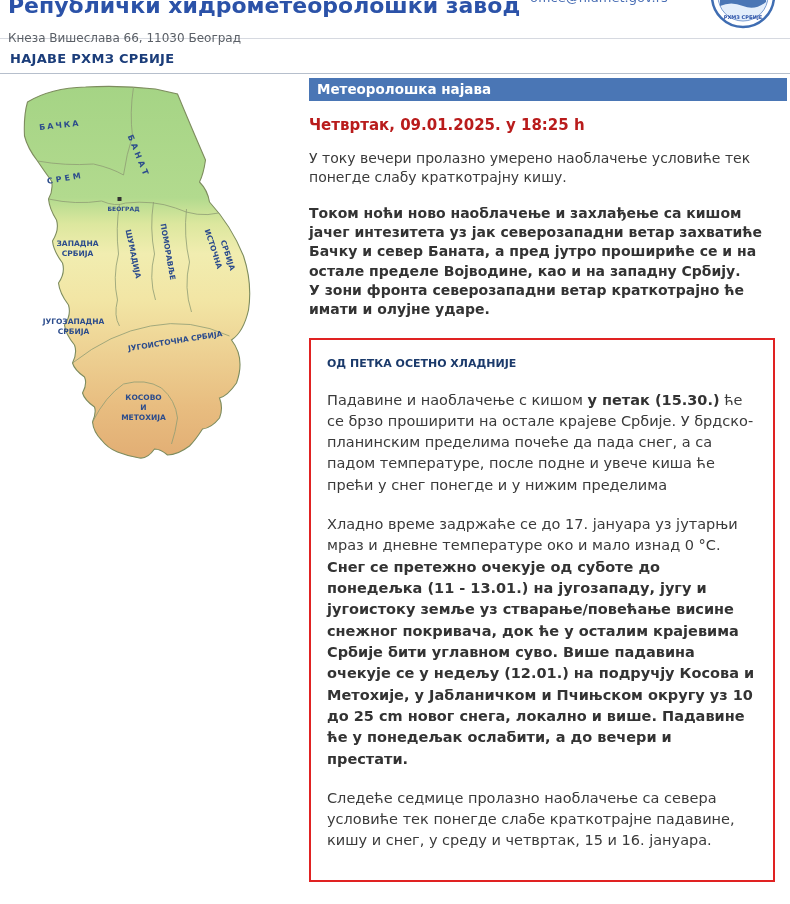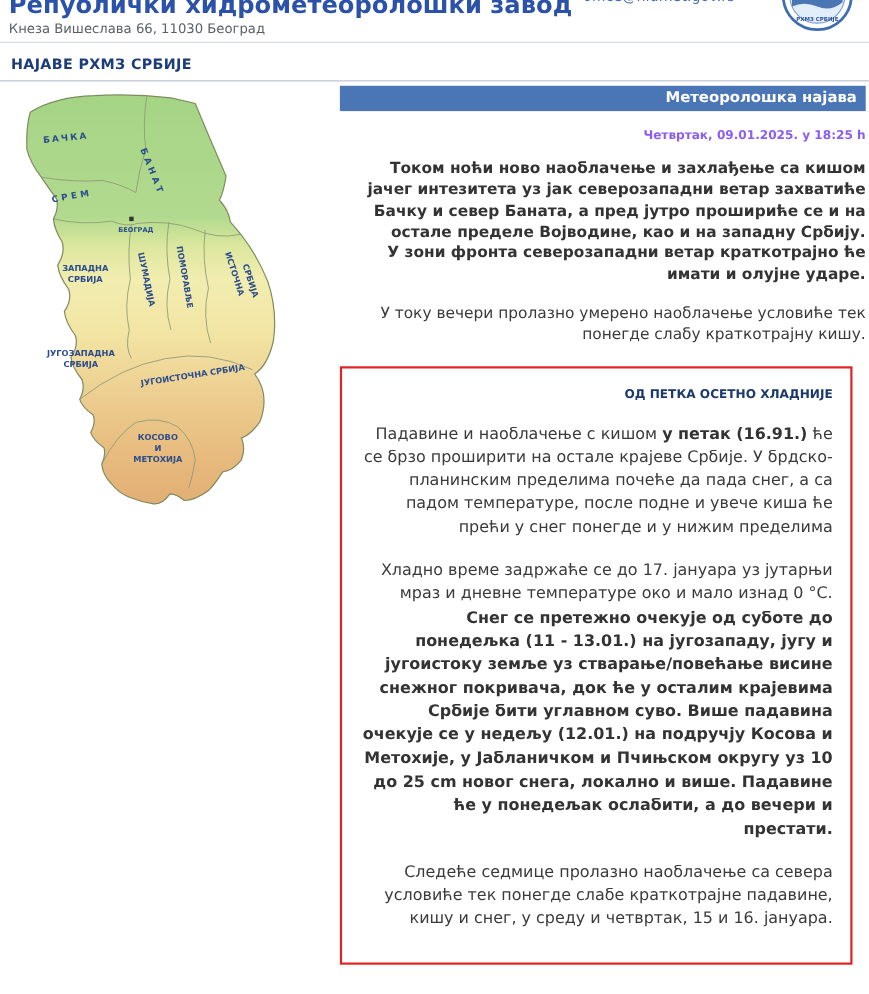--- a/index.html
+++ b/index.html
@@ -3,36 +3,36 @@
 <meta charset="utf-8">
 <style>
   * { box-sizing: border-box; margin: 0; padding: 0; }
   html,body { background:#ffffff; }
   body { font-family:"DejaVu Sans","Liberation Sans",sans-serif; }
   .page { position:relative; width:790px; height:904px; overflow:hidden; background:#fff; }
 
   
   .site-header { position:relative; height:46px; padding-left:8px; border-bottom:1px solid #d6d9e0; }
   .site-title { font-size:22px; font-weight:bold; color:#2b52a8; margin-top:-7px; white-space:nowrap; }
-  .site-address { font-size:12px; color:#5a5f66; margin-top:1px; }
+  .site-address { font-size:12px; color:#5a5f66; margin-top:13px; }
   .email-link { position:absolute; left:530px; top:-3px; font-size:13px; color:#4a6fb5; text-decoration:none; }
   .logo-wrap { position:absolute; right:14px; top:-30px; width:66px; height:66px; }
 
   
   .nav-row { padding:9px 10px 0 10px; }
   .nav-title { color:#1b3d7a; font-weight:bold; font-size:13px; letter-spacing:.3px;text-align:center; }
   .rule { border:none; border-top:1px solid #b6bfcc; margin:6px 0 0 0; }
 
   
   .content { display:flex; align-items:flex-start; padding:4px 3px 0 5px; }
   .map-col { flex:0 0 288px; width:288px; }
-  .text-col { flex:1 1 auto; margin-left:16px; min-width:0;text-align:right; }
+  .text-col { flex:1 1 auto; margin-left:16px; min-width:0; }
 
   .announce-bar { background:#4a76b5; color:#ffffff; font-size:13.5px; font-weight:bold; padding:3px 8px 4px 8px; }
-  .announce-date { color:#8b5cf6; font-size:11px; font-weight:bold; margin:15px 0 15px 0; }
+  .announce-date { color:#b91c1c; font-size:15px; font-weight:bold; margin:15px 0 15px 0; }
   .body-par { font-size:14px; color:#3a3a3a; line-height:1.38; margin:0 0 16px 0; }
   .body-par.bold { font-weight:bold; color:#333; }
 
   .alert-box { border:2px solid #e02222; padding:12px 16px 10px 16px; margin:18px 12px 4px 0; }
   .alert-title { color:#1b3a6b; font-size:11px; font-weight:bold; margin:5px 0 20px 0; }
   .alert-par { font-size:14.5px; color:#3a3a3a; line-height:1.47; margin:0 0 18px 0; }
   .alert-par strong { font-weight:bold; color:#333; }
 
   
   .map-label { font-family:"DejaVu Sans",sans-serif; font-weight:bold; fill:#2c4c8c; }
@@ -112,32 +112,32 @@
           <text class="map-label" x="138" y="342" font-size="7.5" text-anchor="middle">МЕТОХИЈА</text>
         </g>
       </svg>
     </div>
 
     <div class="text-col">
       <div class="announce-bar">Метеоролошка најава</div>
 
       <h2 class="announce-date">Четвртак, 09.01.2025. у 18:25 h</h2>
 
+      <p class="body-par">У току вечери пролазно умерено наоблачење условиће тек понегде слабу краткотрајну кишу.</p>
+
       <p class="body-par bold">
         <span>Током ноћи ново наоблачење и захлађење са кишом јачег интезитета уз јак северозападни ветар захватиће Бачку и север Баната, а пред јутро прошириће се и на остале пределе Војводине, као и на западну Србију.</span><br>
         <span>У зони фронта северозападни ветар краткотрајно ће имати и олујне ударе.</span>
       </p>
 
-      <p class="body-par">У току вечери пролазно умерено наоблачење условиће тек понегде слабу краткотрајну кишу.</p>
-
       <div class="alert-box">
         <h3 class="alert-title">ОД ПЕТКА ОСЕТНО ХЛАДНИЈЕ</h3>
 
         <p class="alert-par">
-          <span>Падавине и наоблачење с кишом </span><strong>у петак (16.91.)</strong><span> ће се брзо проширити на остале крајеве Србије. У брдско-планинским пределима почеће да пада снег, а са падом температуре, после подне и увече киша ће прећи у снег понегде и у нижим пределима</span>
+          <span>Падавине и наоблачење с кишом </span><strong>у петак (15.30.)</strong><span> ће се брзо проширити на остале крајеве Србије. У брдско-планинским пределима почеће да пада снег, а са падом температуре, после подне и увече киша ће прећи у снег понегде и у нижим пределима</span>
         </p>
 
         <p class="alert-par">
           <span>Хладно време задржаће се до 17. јануара уз јутарњи мраз и дневне температуре око и мало изнад 0 °C. </span><strong>Снег се претежно очекује од суботе до понедељка (11 - 13.01.) на југозападу, југу и југоистоку земље уз стварање/повећање висине снежног покривача, док ће у осталим крајевима Србије бити углавном суво. Више падавина очекује се у недељу (12.01.) на подручју Косова и Метохије, у Јабланичком и Пчињском округу уз 10 до 25 cm новог снега, локално и више. Падавине ће у понедељак ослабити, а до вечери и престати.</strong>
         </p>
 
         <p class="alert-par">Следеће седмице пролазно наоблачење са севера условиће тек понегде слабе краткотрајне падавине, кишу и снег, у среду и четвртак, 15 и 16. јануара.</p>
       </div>
     </div>
 

